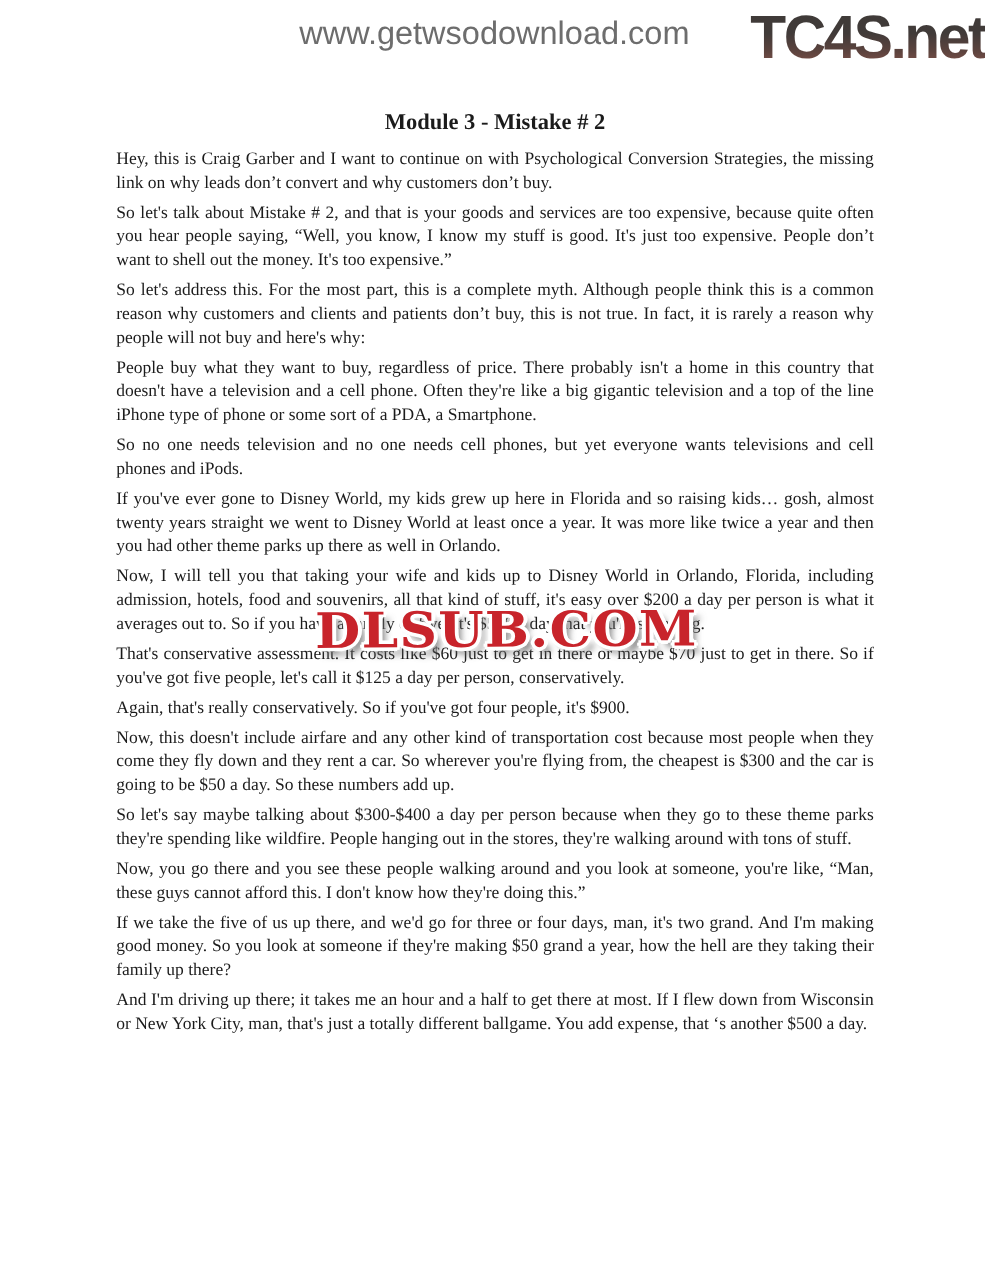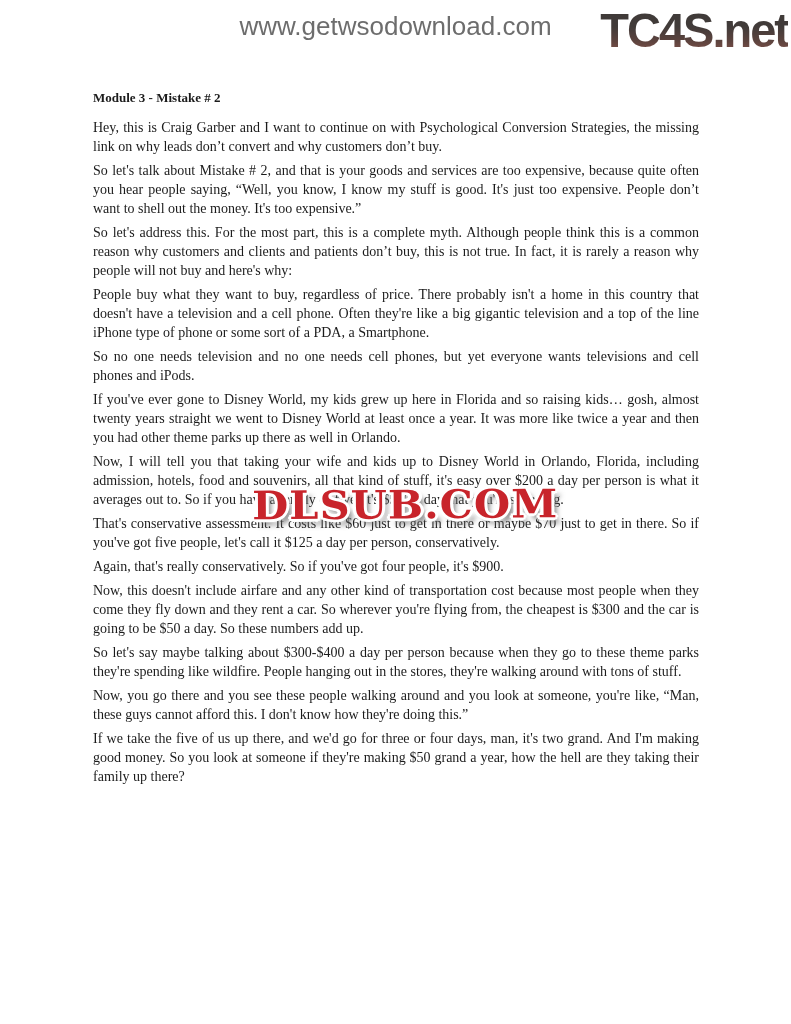--- a/index.html
+++ b/index.html
@@ -53,21 +53,22 @@
 
   
   .content {
     position: absolute;
     left: 93px;
     top: 88px;
     width: 606px;
   }
   .doc-title {
     margin: 0 0 11px 0;
-    font-size: 13px;
+    text-align: center;
+    font-size: 18px;
     font-weight: 700;
     line-height: 19px;
   }
   .content p {
     margin: 0 0 5px 0;
     font-size: 14px;
     line-height: 19px;
     text-align: justify;
   }
 
@@ -147,20 +148,21 @@
     <p>People buy what they want to buy, regardless of price.  There probably isn't a home in this country that doesn't have a television and a cell phone.  Often they're like a big gigantic television and a top of the line iPhone type of phone or some sort of a PDA, a Smartphone.</p>
     <p>So no one needs television and no one needs cell phones, but yet everyone wants televisions and cell phones and iPods.</p>
     <p>If you've ever gone to Disney World, my kids grew up here in Florida and so raising kids… gosh, almost twenty years straight we went to Disney World at least once a year.  It was more like twice a year and then you had other theme parks up there as well in Orlando.</p>
     <p>Now, I will tell you that taking your wife and kids up to Disney World in Orlando, Florida, including admission, hotels, food and souvenirs, all that kind of stuff, it's easy over $200 a day per person is what it averages out to.  So if you have a family of five, it's $500 a day that you're spending.</p>
     <p>That's conservative assessment.  It costs like $60 just to get in there or maybe $70 just to get in there.  So if you've got five people, let's call it $125 a day per person, conservatively.</p>
     <p>Again, that's really conservatively.  So if you've got four people, it's $900.</p>
     <p>Now, this doesn't include airfare and any other kind of transportation cost because most people when they come they fly down and they rent a car.  So wherever you're flying from, the cheapest is $300 and the car is going to be $50 a day.  So these numbers add up.</p>
     <p>So let's say maybe talking about $300-$400 a day per person because when they go to these theme parks they're spending like wildfire.  People hanging out in the stores, they're walking around with tons of stuff.</p>
     <p>Now, you go there and you see these people walking around and you look at someone, you're like, “Man, these guys cannot afford this.  I don't know how they're doing this.”</p>
     <p>If we take the five of us up there, and we'd go for three or four days, man, it's two grand.  And I'm making good money.  So you look at someone if they're making $50 grand a year, how the hell are they taking their family up there?</p>
+    <p>And I'm driving up there; it takes me an hour and a half to get there at most.  If I flew down from Wisconsin or New York City, man, that's just a totally different ballgame.  You add expense, that ‘s another $500 a day.</p>
   </div>
 
   <div class="dlsub-watermark">DLSUB.COM</div>
 
   <div class="footer-copyright">© kingofcopy.com (kingofcopy.com/conversion)</div>
 
   <div class="footer-page-number">1</div>
 
   <div class="traders-watermark">TradersXtreme.com</div>
 

